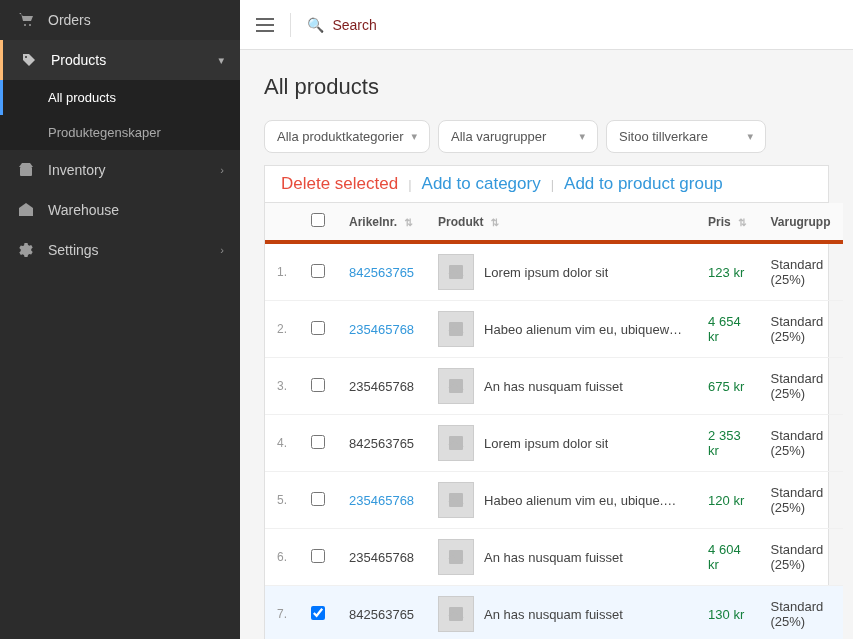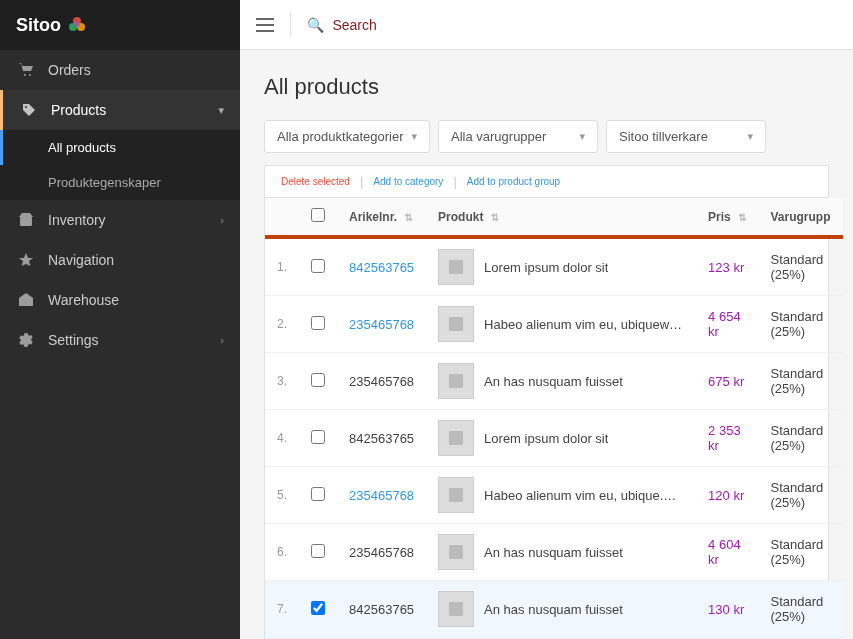--- a/index.html
+++ b/index.html
@@ -143,21 +143,21 @@
     
     .filters {
       display: flex;
       gap: 8px;
       margin-bottom: 12px;
     }
     .filter-select {
       padding: 8px 12px;
       background: #fff;
       border: 1px solid #ddd;
-      border-radius: 3px;
+      border-radius: 8px;
       font-size: 13px;
       color: #555;
       cursor: pointer;
       display: flex;
       align-items: center;
       gap: 8px;
       min-width: 160px;
     }
     .filter-select .caret { margin-left: auto; color: #999; font-size: 11px; }
 
@@ -168,21 +168,21 @@
       gap: 0;
       margin-bottom: 0;
       padding: 8px 0;
       border-bottom: 1px solid #e0e0e0;
       background: #fff;
       padding: 8px 16px;
     }
     .action-link {
       color: #e74c3c;
       text-decoration: none;
-      font-size: 10px;
+      font-size: 17px;
       cursor: pointer;
     }
     .action-link.blue { color: #3498db; }
     .action-separator {
       color: #ccc;
       margin: 0 10px;
     }
 
     
     .table-container {
@@ -242,47 +242,37 @@
       color: #aaa;
       font-size: 10px;
     }
     .product-name {
       color: #444;
       max-width: 200px;
       overflow: hidden;
       text-overflow: ellipsis;
       white-space: nowrap;
     }
-    .price { color: #a21caf; }
+    .price { color: #15803d; }
     .varugrupp { color: #444; }
 
     
     input[type="checkbox"] {
       width: 14px;
       height: 14px;
       cursor: pointer;
     }
 
     
     .row-checked { background: #f0f7ff; }
   </style>
 </head>
 <body>
 
 <nav class="sidebar">
-  <div class="sidebar-logo">
-    <span class="logo-text">Sitoo</span>
-
-    <svg class="logo-flower" viewBox="0 0 24 24">
-      <circle cx="12" cy="8" r="4" fill="#e74c3c" opacity="0.9"></circle>
-      <circle cx="16" cy="14" r="4" fill="#f39c12" opacity="0.9"></circle>
-      <circle cx="8" cy="14" r="4" fill="#27ae60" opacity="0.9"></circle>
-      <circle cx="12" cy="11" r="3" fill="#9b59b6" opacity="0.7"></circle>
-    </svg>
-  </div>
 
 
   <div class="sidebar-item">
     <span class="item-icon">
       <svg width="16" height="16" viewBox="0 0 16 16" fill="currentColor">
           <path d="M1 1h2l2 8h8l2-5H5"></path>
           <circle cx="7" cy="13" r="1"></circle>
           <circle cx="12" cy="13" r="1"></circle>
         </svg>
     </span>
@@ -315,28 +305,20 @@
       <svg width="16" height="16" viewBox="0 0 16 16" fill="currentColor">
           <rect x="2" y="5" width="12" height="9" rx="1"></rect>
           <path d="M1 5l3-4h8l3 4"></path>
           <line x1="6" y1="9" x2="10" y2="9" stroke="currentColor" stroke-width="1.5"></line>
         </svg>
     </span>
     <span>Inventory</span>
     <span class="chevron">›</span>
   </div>
 
-  <div class="sidebar-item">
-    <span class="item-icon">
-      <svg width="16" height="16" viewBox="0 0 16 16" fill="currentColor">
-          <path d="M8 1l2 5h5l-4 3 1.5 5L8 12l-4.5 2 1.5-5-4-3h5z"></path>
-        </svg>
-    </span>
-    <span>Navigation</span>
-  </div>
 
   <div class="sidebar-item">
     <span class="item-icon">
       <svg width="16" height="16" viewBox="0 0 16 16" fill="currentColor">
           <path d="M1 6l7-5 7 5v8H1V6z"></path>
           <rect x="5" y="9" width="3" height="5"></rect>
           <rect x="8" y="9" width="3" height="5"></rect>
         </svg>
     </span>
     <span>Warehouse</span>

